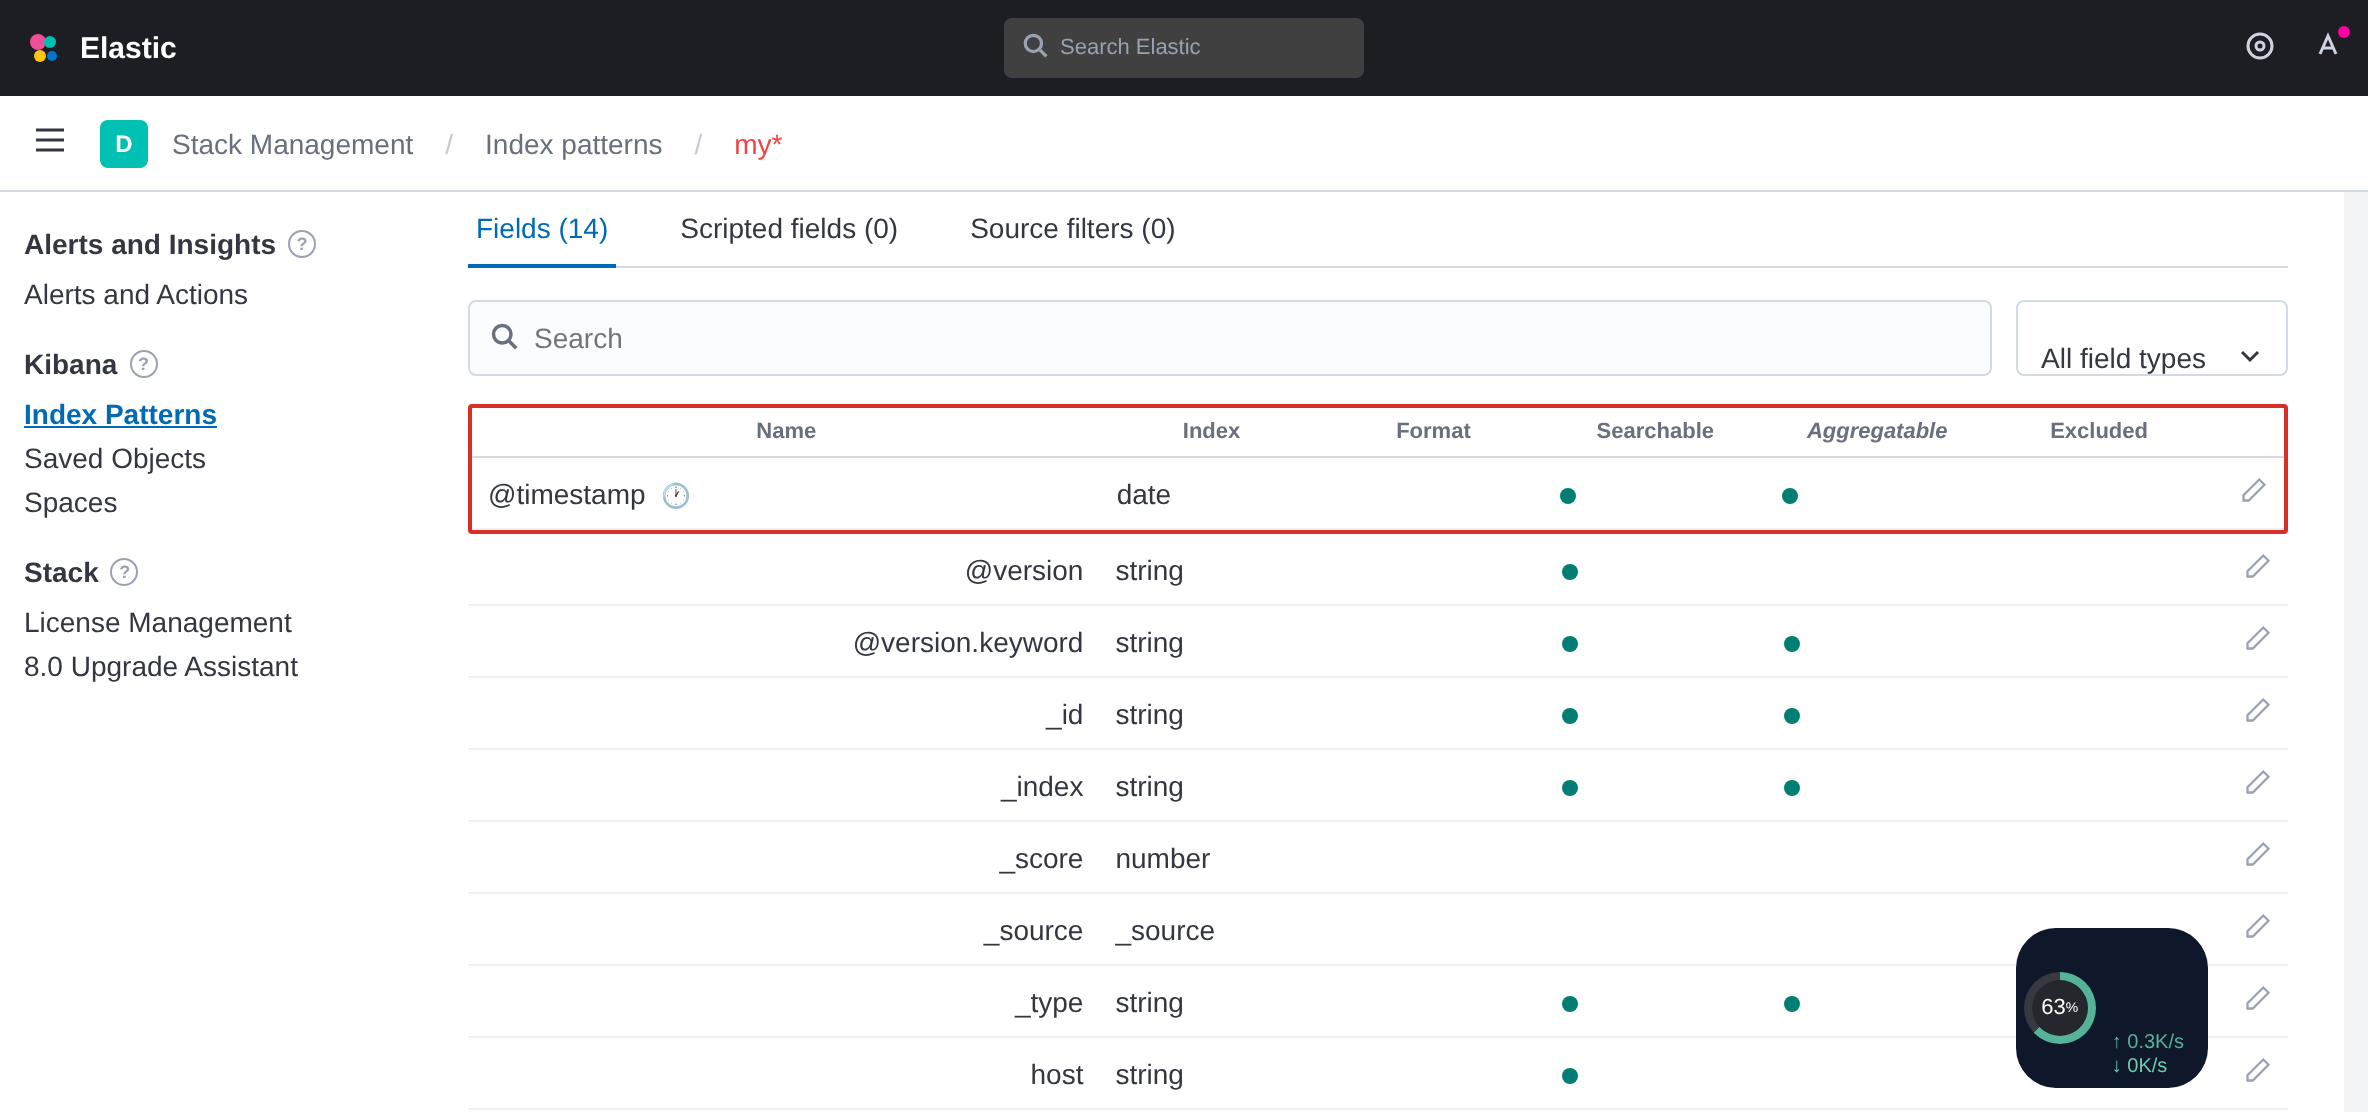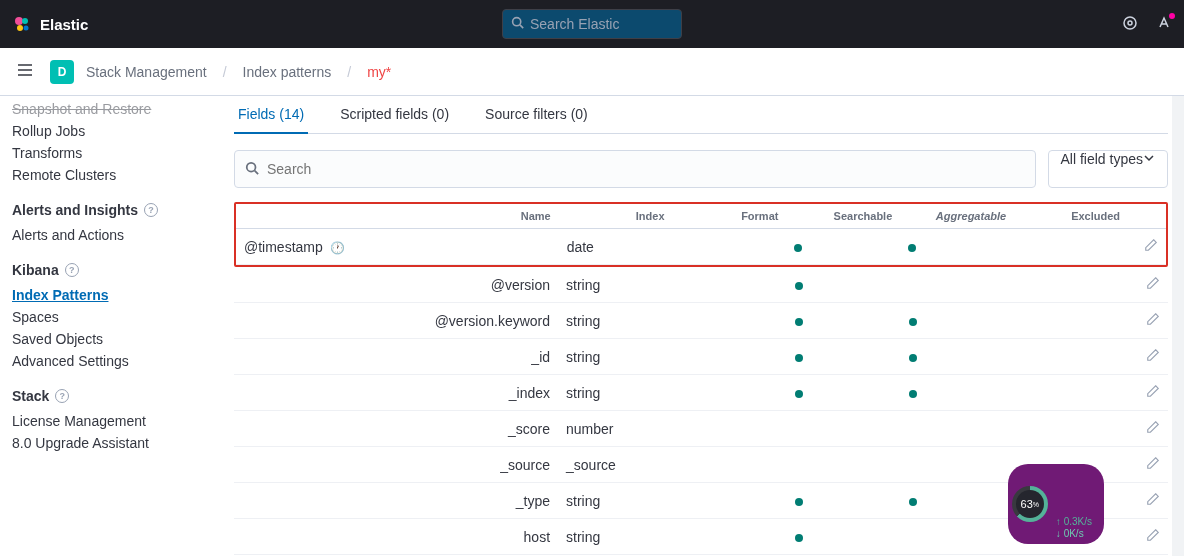--- a/index.html
+++ b/index.html
@@ -2,63 +2,63 @@
 <html><head>
   <meta charset="utf-8">
   <style>
     * { box-sizing: border-box; margin: 0; padding: 0; }
     body { font-family: -apple-system, BlinkMacSystemFont, "Segoe UI", Helvetica, Arial, sans-serif; font-size: 14px; color: #343741; background: #fff; }
     
     .topbar { background: #1d1e24; height: 48px; display: flex; align-items: center; padding: 0 12px; color: #fff; position: relative; }
     .logo-group { display: flex; align-items: center; gap: 8px; }
     .elastic-logo { display: inline-flex; }
     .logo-text { font-size: 15px; font-weight: 600; color: #fff; }
-    .search-global { position: absolute; left: 50%; transform: translateX(-50%); display: flex; align-items: center; background: #0c4a6e; border: 1px solid #3e3f47; border-radius: 4px; height: 30px; width: 180px; padding: 0 8px; color: #98a2b3; gap: 6px; font-size: 14px; }
+    .search-global { position: absolute; left: 50%; transform: translateX(-50%); display: flex; align-items: center; background: #404040; border: 1px solid #3e3f47; border-radius: 4px; height: 30px; width: 180px; padding: 0 8px; color: #98a2b3; gap: 6px; font-size: 11px; }
     .top-icons { margin-left: auto; display: flex; gap: 18px; align-items: center; }
     .top-icon { color: #cdd3df; cursor: pointer; position: relative; }
     .badge-dot { position: absolute; top: -2px; right: -3px; width: 6px; height: 6px; background: #ff00a5; border-radius: 50%; }
     
     .subheader { height: 48px; border-bottom: 1px solid #d3dae6; display: flex; align-items: center; padding: 0 12px; gap: 12px; }
     .hamburger { cursor: pointer; color: #343741; padding: 4px; }
     .space-badge { width: 24px; height: 24px; background: #00bfb3; color: #fff; display: flex; align-items: center; justify-content: center; border-radius: 4px; font-size: 12px; font-weight: 600; cursor: pointer; }
     .breadcrumbs { display: flex; align-items: center; gap: 16px; font-size: 14px; color: #69707d; }
     .breadcrumb-sep { color: #c5cad6; }
     .breadcrumb-current { color: #ef4444; }
     
     .layout { display: flex; height: calc(556px - 96px); }
     .sidebar { width: 210px; padding: 2px 16px 16px 12px; overflow-y: auto; font-size: 14px; }
     .sidebar-item { padding: 3px 0; color: #343741; cursor: pointer; }
     .sidebar-section { font-weight: 700; margin-top: 16px; margin-bottom: 6px; display: flex; align-items: center; gap: 6px; }
     .help-circle { width: 14px; height: 14px; border: 1px solid #98a2b3; border-radius: 50%; display: inline-flex; align-items: center; justify-content: center; font-size: 9px; color: #98a2b3; }
     .sidebar-item.active { color: #006bb4; font-weight: 600; text-decoration: underline; }
     
-    .main { flex: 1; padding: 0 4px 0 24px; overflow-y: auto; border-right: 12px solid #f1f3f5; position: relative; }
+    .main { flex: 1; padding: 0 28px 0 24px; overflow-y: auto; border-right: 12px solid #f1f3f5; position: relative; }
     .tabs { display: flex; gap: 28px; border-bottom: 1px solid #d3dae6; margin-bottom: 16px; }
     .tab { padding: 10px 4px; cursor: pointer; color: #343741; font-size: 14px; }
     .tab.active { color: #006bb4; border-bottom: 2px solid #006bb4; margin-bottom: -1px; }
     
     .filterbar { display: flex; gap: 12px; margin-bottom: 14px; }
     .searchbox { flex: 1; display: flex; align-items: center; border: 1px solid #d3dae6; border-radius: 4px; height: 38px; padding: 0 10px; gap: 8px; color: #69707d; background: #fbfcfd; }
     .searchbox input { border: none; outline: none; flex: 1; font-size: 14px; background: transparent; }
-    .fieldtypes { display: flex; align-items: flex-start; border: 1px solid #d3dae6; border-radius: 4px; height: 38px; padding: 0 12px; cursor: pointer; font-size: 14px; }
+    .fieldtypes { display: flex; align-items: flex-end; border: 1px solid #d3dae6; border-radius: 4px; height: 38px; padding: 0 12px; gap: 16px; cursor: pointer; font-size: 14px; }
     
     .datatable { width: 100%; border-collapse: collapse; }
-    .datatable th { text-align: right; font-size: 11px; font-weight: 600; color: #69707d; padding: 6px 8px; border-bottom: 1px solid #d3dae6; }
+    .datatable th { text-align: center; font-size: 11px; font-weight: 600; color: #69707d; padding: 6px 8px; border-bottom: 1px solid #d3dae6; }
     .datatable td { padding: 9px 8px; border-bottom: 1px solid #eef0f4; font-size: 14px; color: #343741; }
     .dot { width: 8px; height: 8px; background: #017d73; border-radius: 50%; display: inline-block; }
     .clock-icon { color: #006bb4; font-size: 12px; margin-left: 4px; }
     .col-name { width: 34%; text-align: right; }
     .col-type { width: 12%; }
     .col-format { width: 12%; }
     .col-search { width: 12%; text-align: left; }
     .col-agg { width: 12%; text-align: left; font-style: italic; }
     .col-excl { width: 12%; text-align: left; }
     .col-act { width: 4%; text-align: right; }
     
-    .metrics-widget { position: fixed; bottom: 12px; right: 80px; display: flex; align-items: center; gap: 8px; background: #701a75; border-radius: 20px; padding: 4px 12px 4px 4px; color: #fff; font-size: 10px; }
+    .metrics-widget { position: fixed; bottom: 12px; right: 80px; display: flex; align-items: center; gap: 8px; background: #0f172a; border-radius: 20px; padding: 4px 12px 4px 4px; color: #fff; font-size: 10px; }
     .metrics-circle { width: 36px; height: 36px; border-radius: 50%; background: conic-gradient(#54b399 0 63%, #38393f 63% 100%); display: flex; align-items: center; justify-content: center; position: relative; }
     .metrics-inner { width: 28px; height: 28px; background: #25262e; border-radius: 50%; display: flex; align-items: center; justify-content: center; font-size: 11px; }
     .metrics-stats { display: flex; flex-direction: column; gap: 0px; line-height: 1.2; }
     .stat-up { color: #54b399; margin-top: 48px; }
     .stat-down { color: #6dccb1; }
     
     .pencil-svg { width: 14px; height: 14px; }
     .highlight-wrapper { border: 2px solid #d93025; border-radius: 2px; }
   </style>
 </head>
@@ -114,34 +114,27 @@
     <span>Stack Management</span>
     <span class="breadcrumb-sep">/</span>
     <span>Index patterns</span>
     <span class="breadcrumb-sep">/</span>
     <span class="breadcrumb-current">my*</span>
   </div>
 </div>
 
 <div class="layout">
   <div class="sidebar">
-    <div id="sidebar-top">
-        <div class="sidebar-item" style="text-decoration: line-through; opacity: 0.5; white-space: nowrap;">Snapshot and Restore</div>
-        <div class="sidebar-item">Rollup Jobs</div>
-        <div class="sidebar-item">Transforms</div>
-        <div class="sidebar-item">Remote Clusters</div>
-      </div>
     <div id="sidebar-sections">
         <div class="sidebar-section">Alerts and Insights <span class="help-circle">?</span></div>
         <div class="sidebar-item">Alerts and Actions</div>
         <div class="sidebar-section">Kibana <span class="help-circle">?</span></div>
         <div class="sidebar-item active">Index Patterns</div>
+        <div class="sidebar-item">Saved Objects</div>
         <div class="sidebar-item">Spaces</div>
-        <div class="sidebar-item">Saved Objects</div>
-        <div class="sidebar-item">Advanced Settings</div>
         <div class="sidebar-section">Stack <span class="help-circle">?</span></div>
         <div class="sidebar-item">License Management</div>
         <div class="sidebar-item">8.0 Upgrade Assistant</div>
       </div>
   </div>
 
   <div class="main">
     <div class="tabs" id="tabs">
         <div class="tab active">Fields (14)</div>
         <div class="tab">Scripted fields (0)</div>

